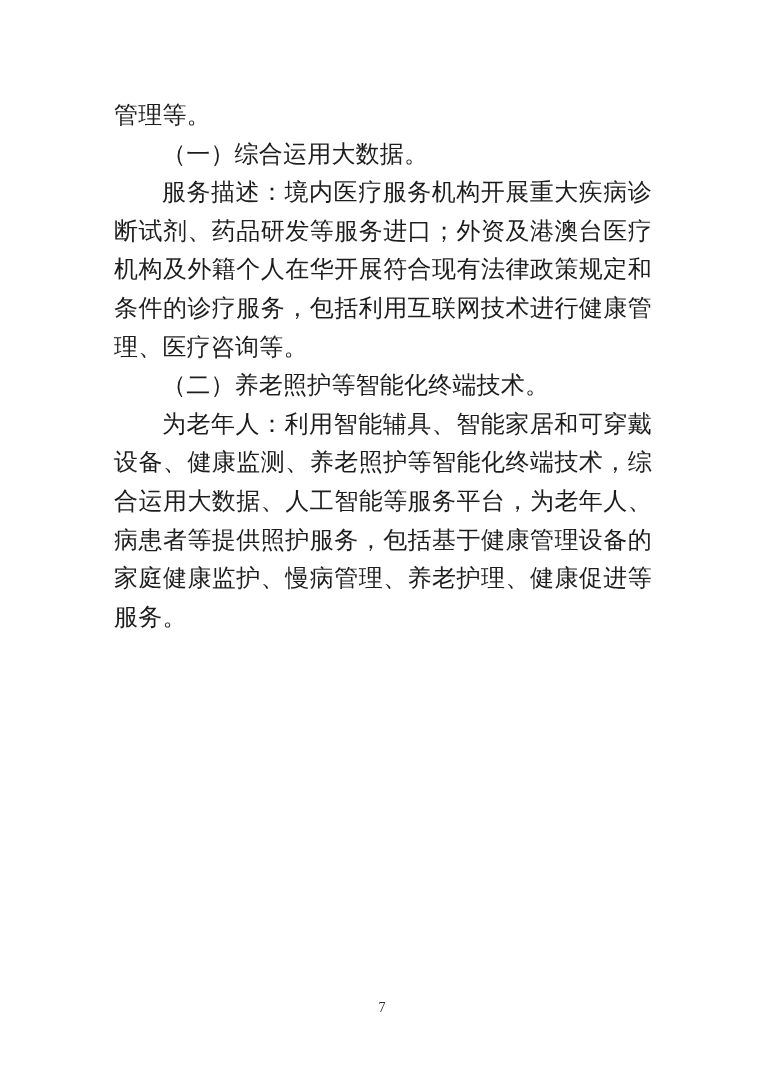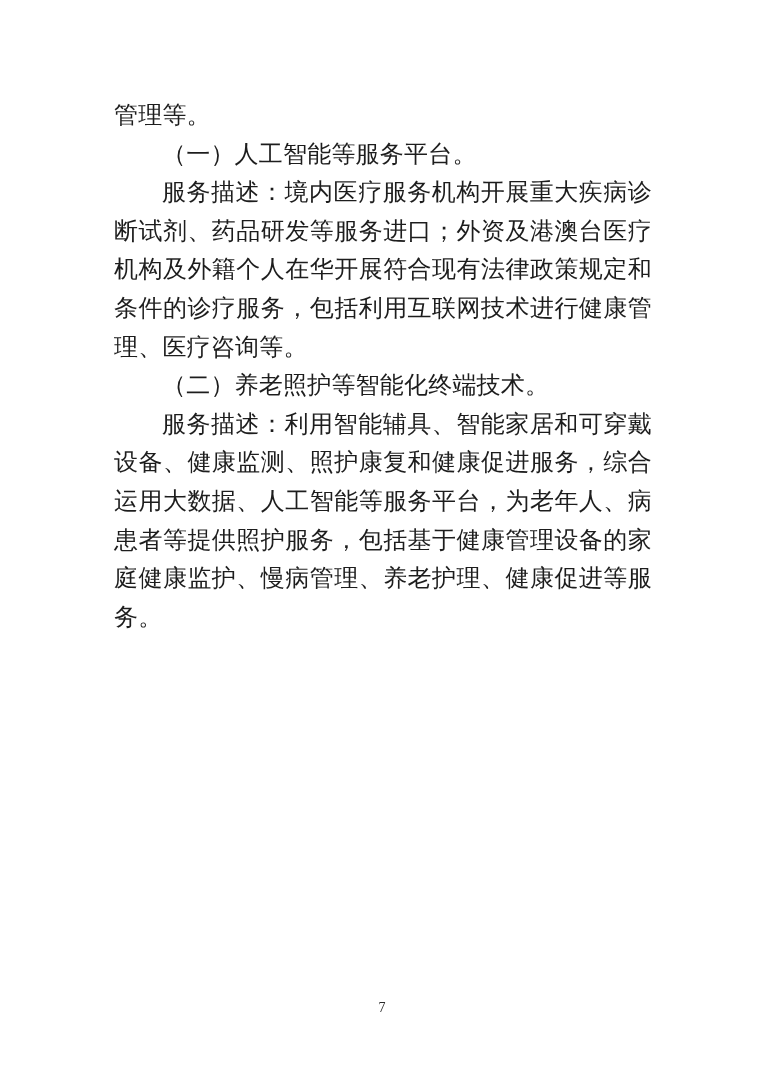--- a/index.html
+++ b/index.html
@@ -63,20 +63,20 @@
     color: #2a2a2a;
     font-family: "Liberation Serif", serif;
   }
 </style>
 </head>
 <body>
 
 <div class="page">
   <div class="content">
     <p class="para-continuation">管理等。</p>
-    <h3 class="heading-2">（一）人工智能等服务平台。</h3>
+    <h3 class="heading-2">（一）综合运用大数据。</h3>
     <p class="para-indent">服务描述：境内医疗服务机构开展重大疾病诊断试剂、药品研发等服务进口；外资及港澳台医疗机构及外籍个人在华开展符合现有法律政策规定和条件的诊疗服务，包括利用互联网技术进行健康管理、医疗咨询等。</p>
     <h3 class="heading-2">（二）养老照护等智能化终端技术。</h3>
-    <p class="para-indent">服务描述：利用智能辅具、智能家居和可穿戴设备、健康监测、照护康复和健康促进服务，综合运用大数据、人工智能等服务平台，为老年人、病患者等提供照护服务，包括基于健康管理设备的家庭健康监护、慢病管理、养老护理、健康促进等服务。</p>
+    <p class="para-indent">为老年人：利用智能辅具、智能家居和可穿戴设备、健康监测、养老照护等智能化终端技术，综合运用大数据、人工智能等服务平台，为老年人、病患者等提供照护服务，包括基于健康管理设备的家庭健康监护、慢病管理、养老护理、健康促进等服务。</p>
   </div>
 
   <div class="page-number">7</div>
 </div>
 
 </body></html>

